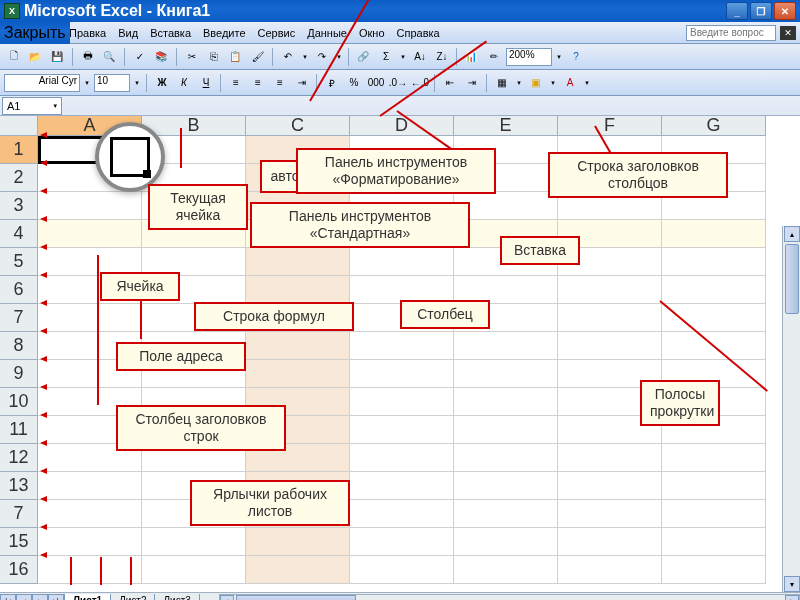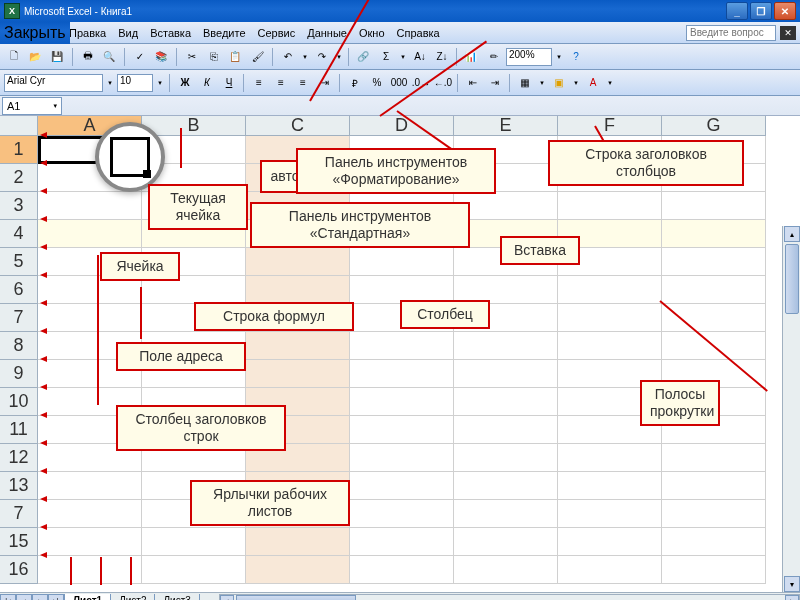--- a/index.html
+++ b/index.html
@@ -1,40 +1,40 @@
 <!DOCTYPE html>
 <html><head>
 <meta charset="utf-8">
 <style>
 * { margin: 0; padding: 0; box-sizing: border-box; font-family: Tahoma, Arial, sans-serif; }
 body { width: 800px; height: 600px; overflow: hidden; background: #fff; position: relative; }
 
 
 .titlebar { height: 22px; background: linear-gradient(to bottom, #0a5bc4, #1768d0 40%, #0a5bc4); display: flex; align-items: center; padding: 0 4px; }
 .titlebar .app-icon { width: 16px; height: 16px; background: #207245; border: 1px solid #0a4020; margin-right: 4px; display: inline-flex; align-items: center; justify-content: center; font-size: 9px; color: white; font-weight: bold; }
-.titlebar .title { color: white; font-size: 10px; flex: 1; }
+.titlebar .title { color: white; font-size: 16px; flex: 1; font-weight: bold; }
 .titlebar .winbtns { display: flex; gap: 2px; }
 .titlebar .winbtn { width: 22px; height: 18px; background: linear-gradient(to bottom, #5a9de0, #2a6bc0); border: 1px solid #0f4a9a; border-radius: 2px; display: flex; align-items: center; justify-content: center; color: white; font-size: 10px; font-weight: bold; cursor: pointer; }
 .titlebar .winbtn.close { background: linear-gradient(to bottom, #e88a6a, #d0502a); border-color: #a03010; }
 
 
 .menubar { height: 22px; background: linear-gradient(to bottom, #e8eef8, #c5d9f5); border-bottom: 1px solid #7a9ac0; display: flex; align-items: center; padding: 0 4px; font-size: 11px; }
 .menubar .sysicon { width: 16px; height: 16px; background: #207245; margin-right: 4px; }
 .menubar .menuitem { padding: 2px 6px; cursor: pointer; }
 .menubar .spacer { flex: 1; }
 .menubar .help-input { width: 90px; height: 16px; border: 1px solid #7a9ac0; font-size: 10px; padding: 0 3px; background: #fff; }
 .menubar .closewin { width: 16px; height: 14px; background: #333; color: white; font-size: 9px; display: flex; align-items: center; justify-content: center; margin-left: 4px; cursor: pointer; }
 
 
 .toolbar { height: 26px; background: linear-gradient(to bottom, #e8eef8, #c5d9f5); border-bottom: 1px solid #7a9ac0; display: flex; align-items: center; padding: 0 4px; gap: 2px; }
 .tbtn { width: 20px; height: 20px; border: 1px solid transparent; border-radius: 2px; display: flex; align-items: center; justify-content: center; font-size: 10px; cursor: pointer; background: transparent; }
 .tsep { width: 2px; height: 18px; border-left: 1px solid #90a8c8; margin: 0 2px; }
 .tdrop { width: 10px; font-size: 7px; display: flex; align-items: center; justify-content: center; }
 .fontsel { height: 18px; border: 1px solid #7a9ac0; font-size: 10px; background: white; padding: 0 2px; }
-.fontname { width: 99px; }
+.fontname { width: 76px; text-align: right; }
 .fontsize { width: 36px; }
 .zoombox { width: 46px; }
 
 
 .formulabar { height: 20px; background: linear-gradient(to bottom, #e8eef8, #dfe8f4); border-bottom: 1px solid #a0b0c8; display: flex; align-items: center; }
 .namebox { width: 60px; height: 18px; border: 1px solid #7a9ac0; margin: 0 2px; background: white; font-size: 11px; padding: 0 4px; display: flex; align-items: center; justify-content: space-between; }
 .namebox .dd { font-size: 7px; }
 .fxarea { display: flex; align-items: center; gap: 2px; margin-left: 2px; flex: 1; }
 .fxbtn { width: 18px; height: 16px; font-size: 10px; font-style: italic; cursor: pointer; }
 .fxinput { flex: 1; height: 16px; border: 1px solid #a0b0c8; border-right: none; background: white; }
@@ -390,26 +390,26 @@
 
 <div class="magnifier">
     <div class="inner"></div>
   </div>
 
 <div class="callout" style="left:148px; top:184px; width:100px">Текущая
 ячейка</div>
 <div class="callout" style="left:260px; top:160px; width:50px; padding:6px 4px">авто</div>
 <div class="callout" style="left:296px; top:148px; width:200px">Панель инструментов
 «Форматирование»</div>
-<div class="callout" style="left:548px; top:140px; width:196px">Строка заголовков
+<div class="callout" style="left:548px; top:152px; width:180px">Строка заголовков
 столбцов</div>
 <div class="callout" style="left:250px; top:202px; width:220px">Панель инструментов
 «Стандартная»</div>
 <div class="callout" style="left:500px; top:236px; width:80px">Вставка</div>
-<div class="callout" style="left:100px; top:252px; width:80px">Ячейка</div>
+<div class="callout" style="left:100px; top:272px; width:80px">Ячейка</div>
 <div class="callout" style="left:194px; top:302px; width:160px">Строка формул</div>
 <div class="callout" style="left:400px; top:300px; width:90px">Столбец</div>
 <div class="callout" style="left:116px; top:342px; width:130px">Поле адреса</div>
 <div class="callout" style="left:640px; top:380px; width:80px">Полосы
 прокрутки</div>
 <div class="callout" style="left:116px; top:405px; width:170px">Столбец
 заголовков строк</div>
 <div class="callout" style="left:190px; top:480px; width:160px">Ярлычки
 рабочих листов</div>
 

